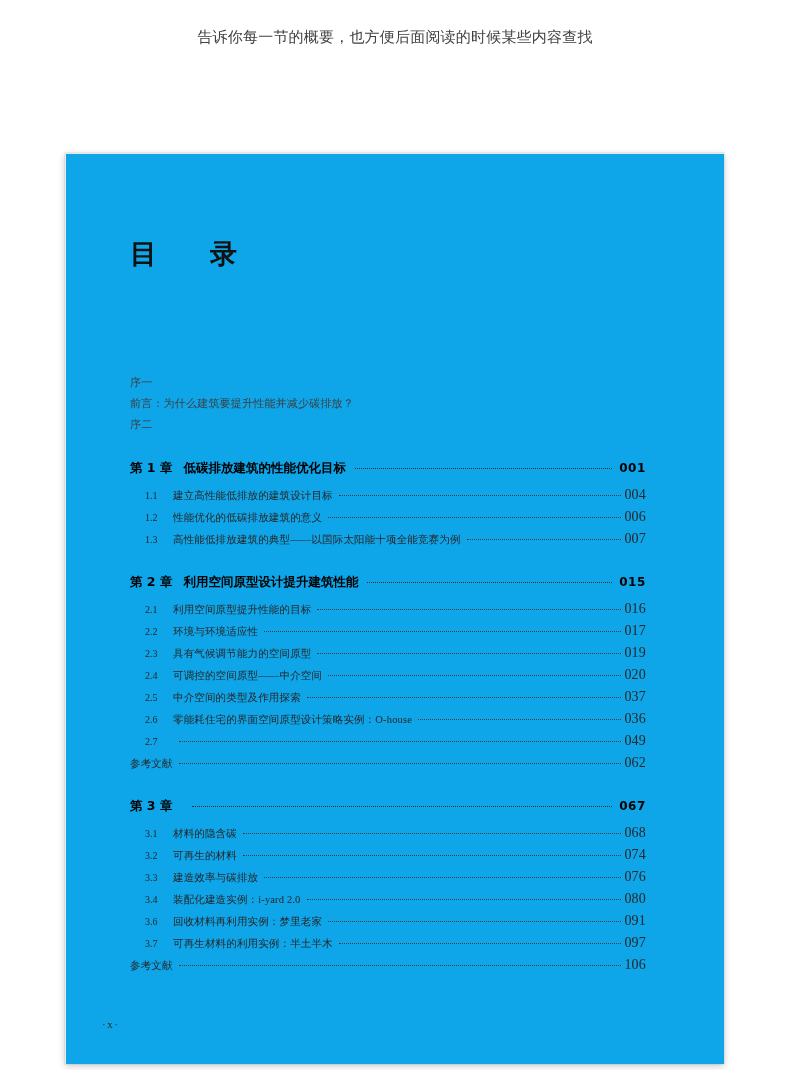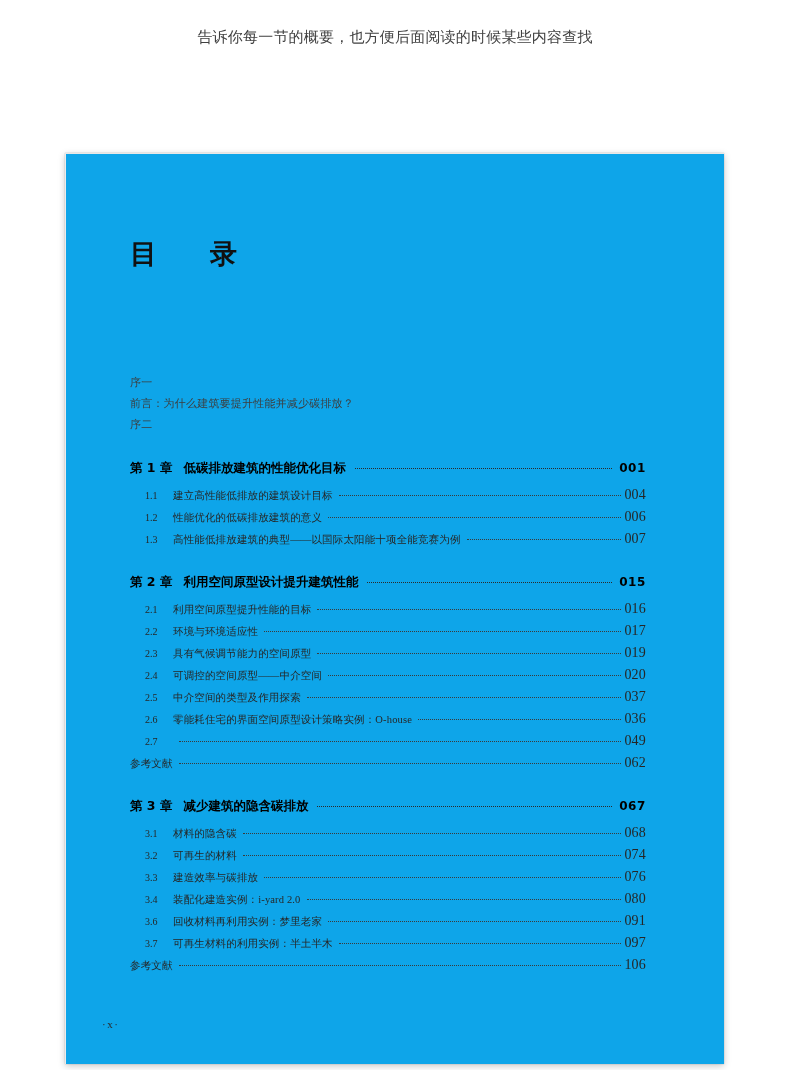--- a/index.html
+++ b/index.html
@@ -281,21 +281,20 @@
               <span class="section-num"></span>
               <span class="section-title">参考文献</span>
               <span class="leader"></span>
               <span class="section-page">062</span>
             </div>
           </div>
         </div>
         <div class="chapter-block">
           <div class="chapter-row">
             <span class="chapter-num">第 3 章</span>
-            <span class="chapter-title">减少建筑的隐含碳排放</span>
             <span class="leader"></span>
             <span class="chapter-page">067</span>
           </div>
           <div class="sections">
             <div class="section-row">
               <span class="section-num">3.1</span>
               <span class="section-title">材料的隐含碳</span>
               <span class="leader"></span>
               <span class="section-page">068</span>
             </div>

